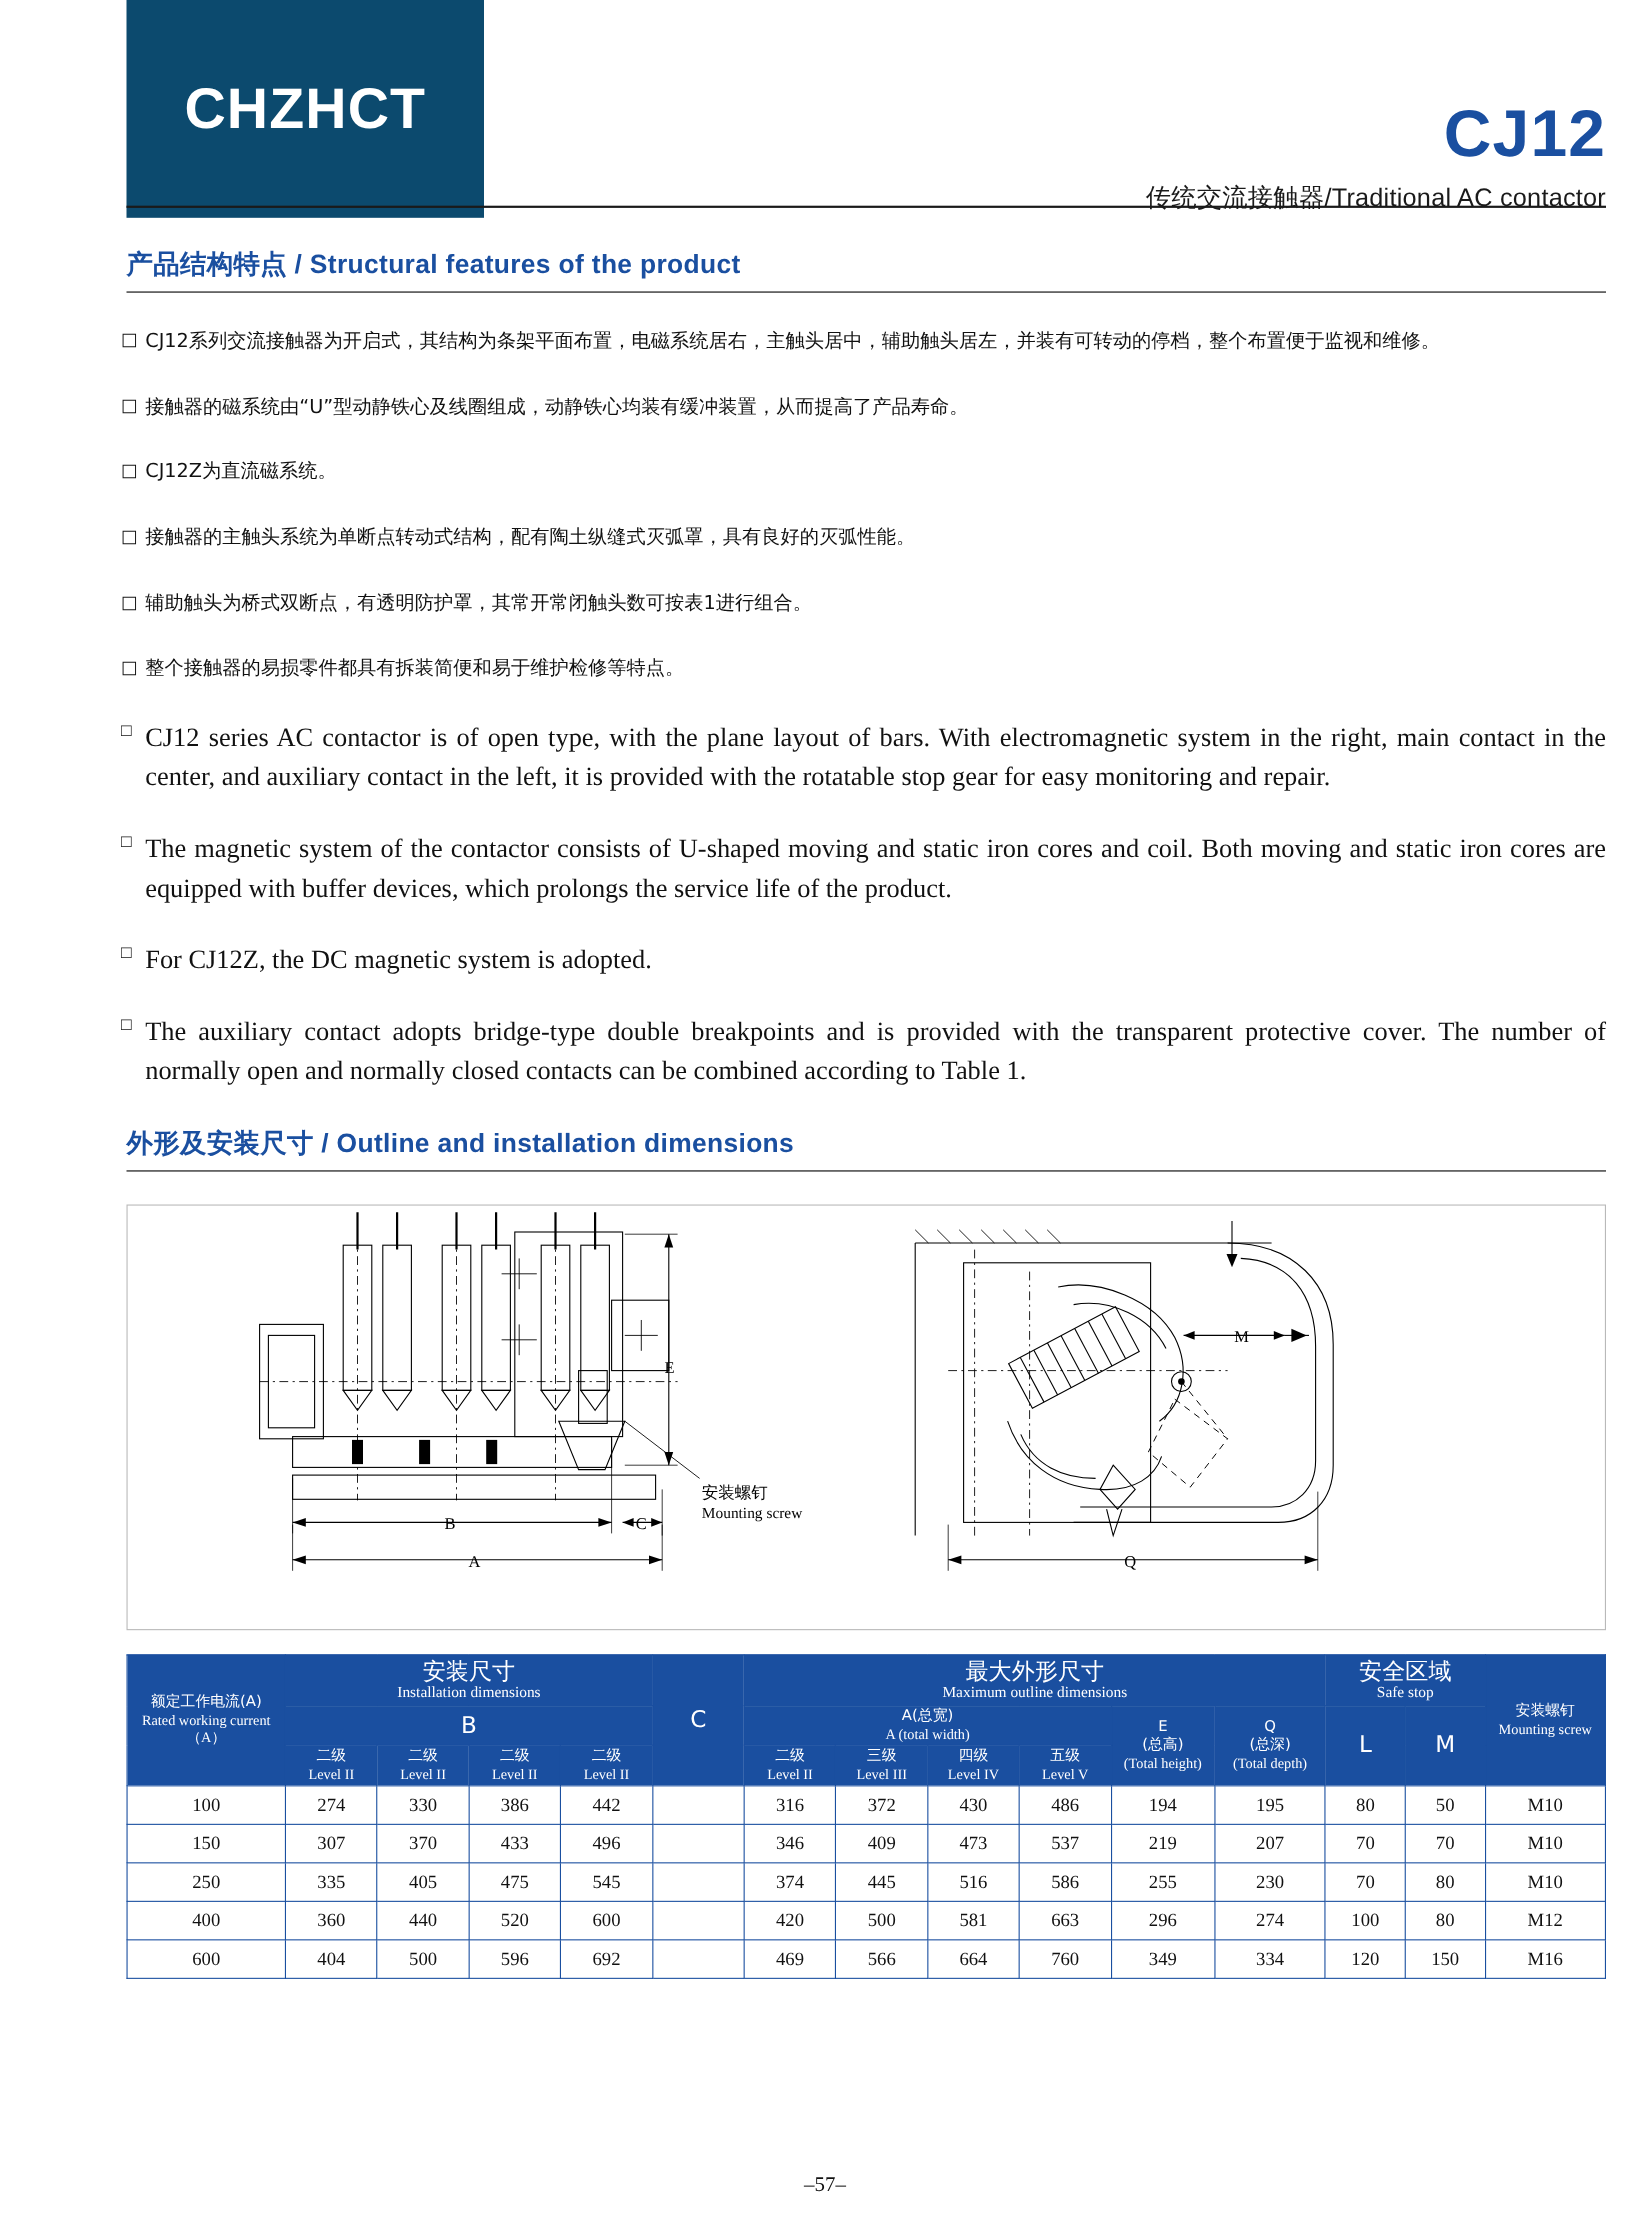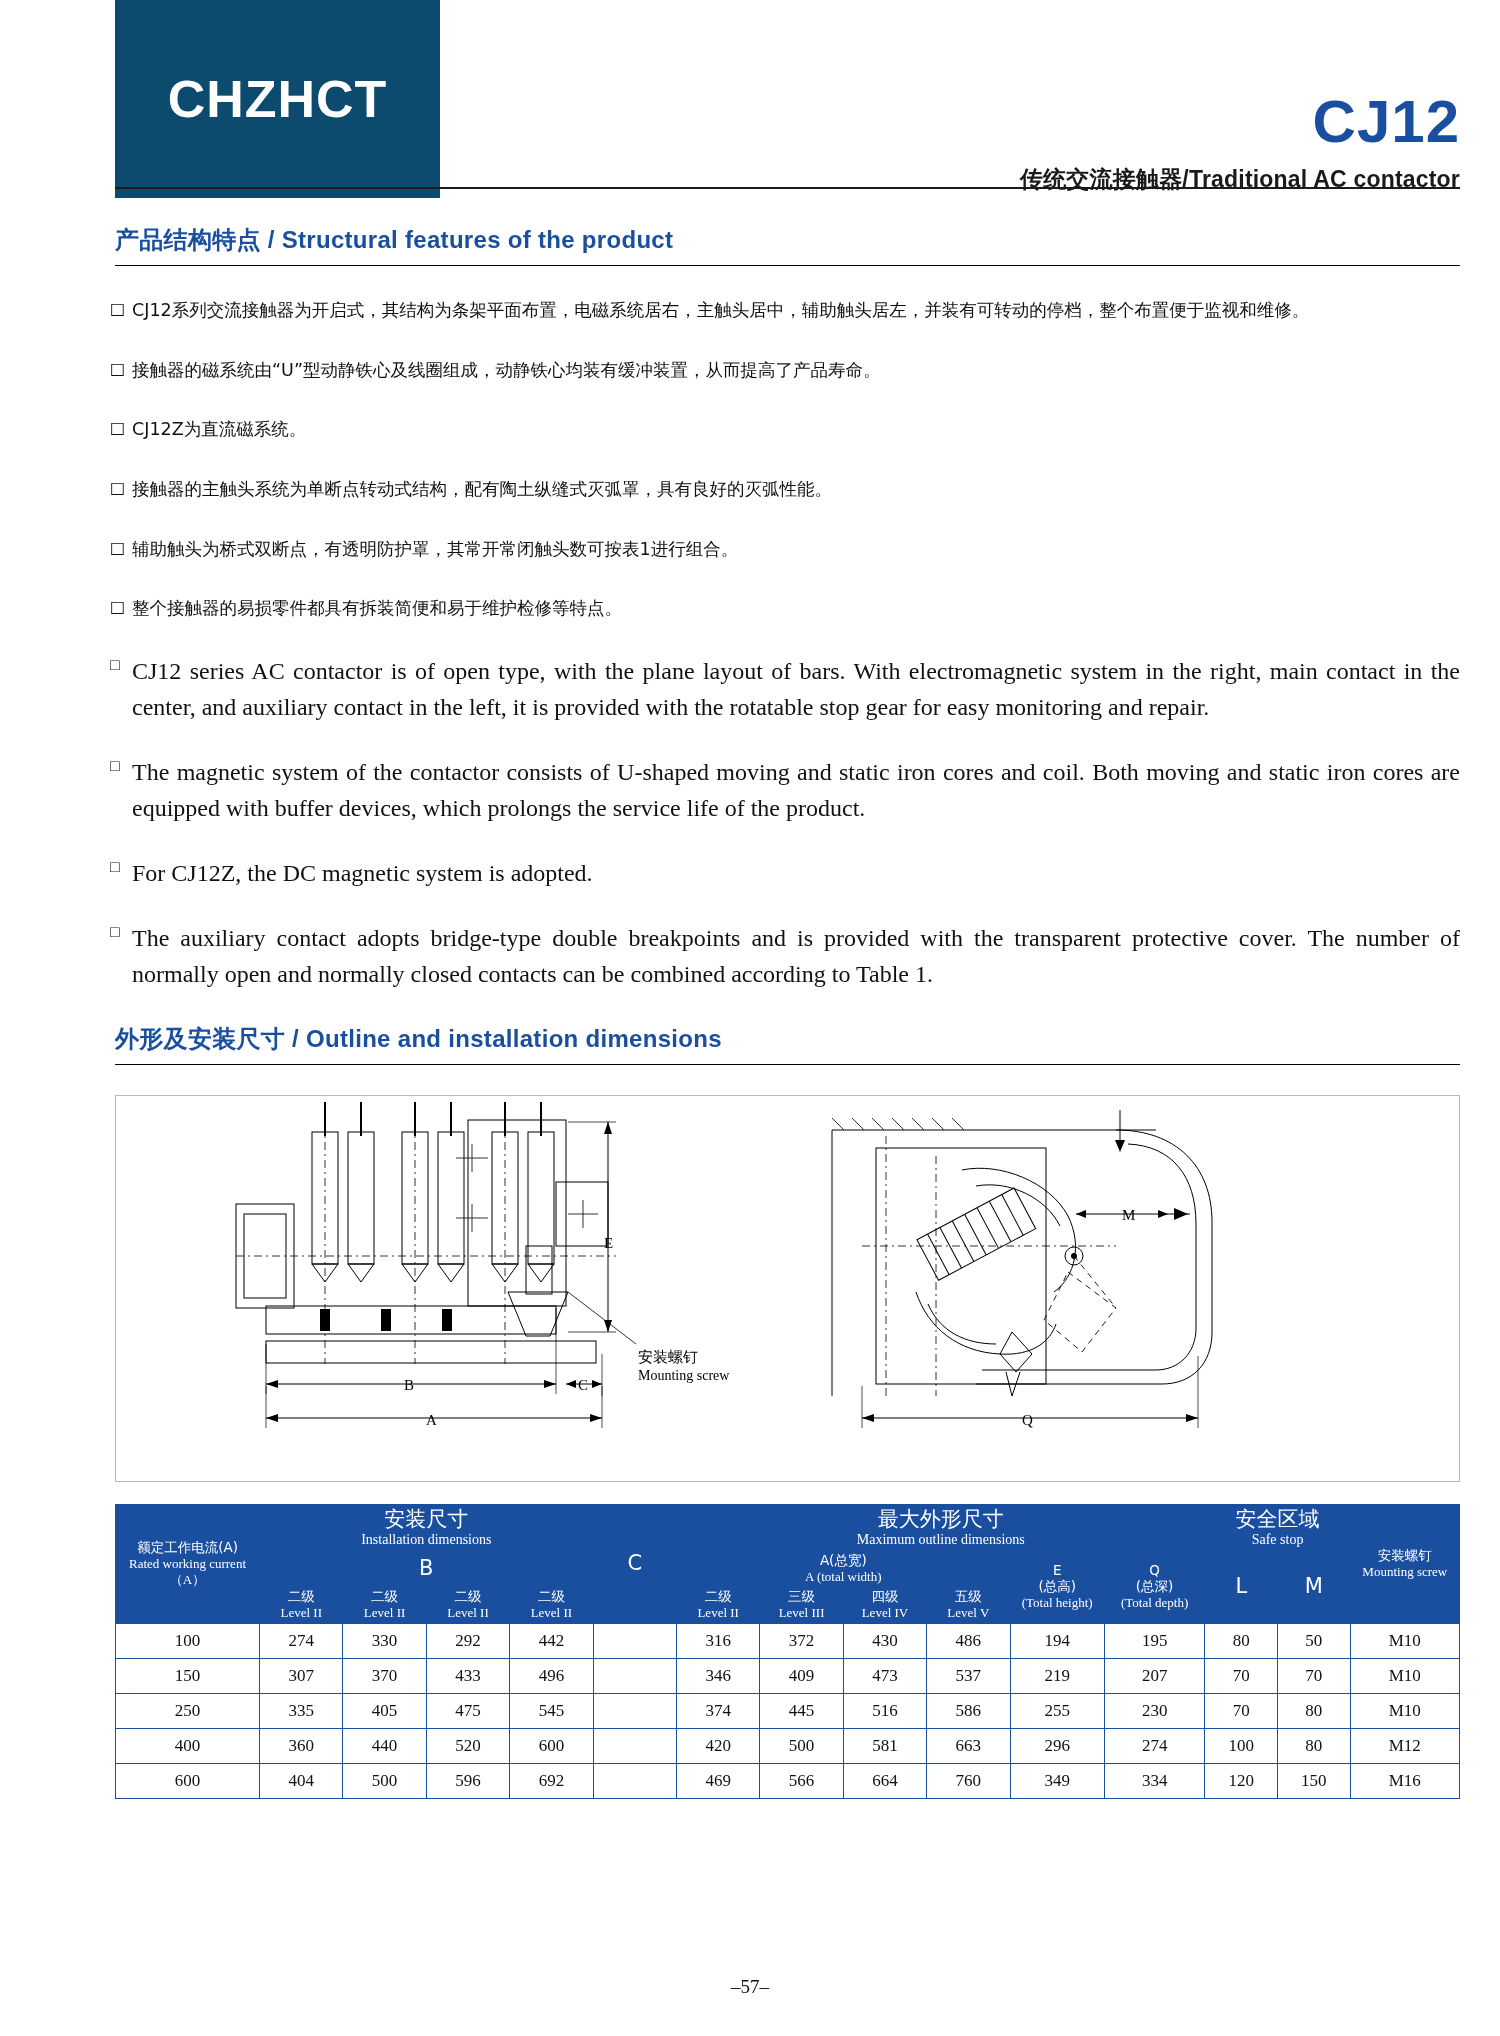--- a/index.html
+++ b/index.html
@@ -40,21 +40,20 @@
     letter-spacing:1px;
     margin-top:92px;
     line-height:1;
   }
   .model-sub{
     color:#1a1a1a;
     font-family:"Liberation Sans", sans-serif;
     font-size:23px;
     margin-top:12px;
     letter-spacing:0.2px;
-    font-weight:bold;
   }
   .header-rule{
     position:absolute;left:115px;right:40px;bottom:9px;height:2px;background:#1a1a1a;
   }
 
   
   .section-head{
     margin:0 40px 0 115px;
     padding-top:26px;
   }
@@ -440,21 +439,21 @@
         <span class="th-sm-cn">五级</span>
         <span class="th-sm-en">Level V</span>
       </th>
     </tr>
   </thead>
   <tbody>
     <tr>
       <td>100</td>
       <td>274</td>
       <td>330</td>
-      <td>292</td>
+      <td>386</td>
       <td>442</td>
       <td></td>
       <td>316</td>
       <td>372</td>
       <td>430</td>
       <td>486</td>
       <td>194</td>
       <td>195</td>
       <td>80</td>
       <td>50</td>

